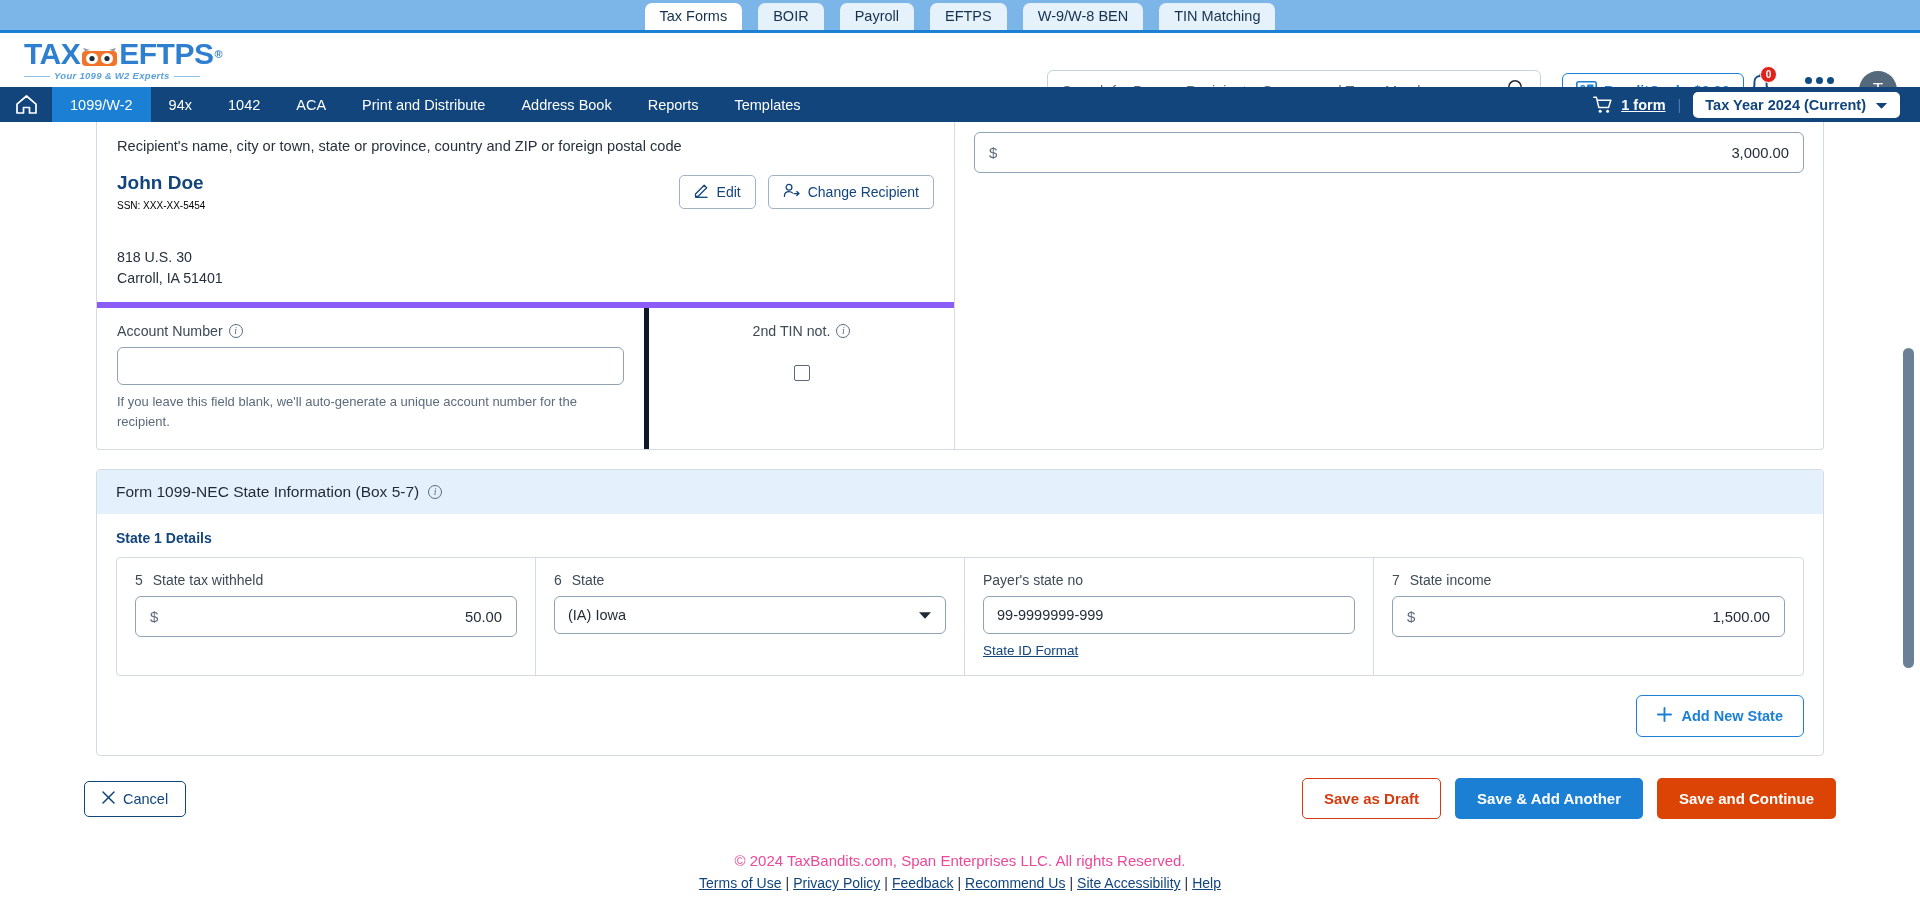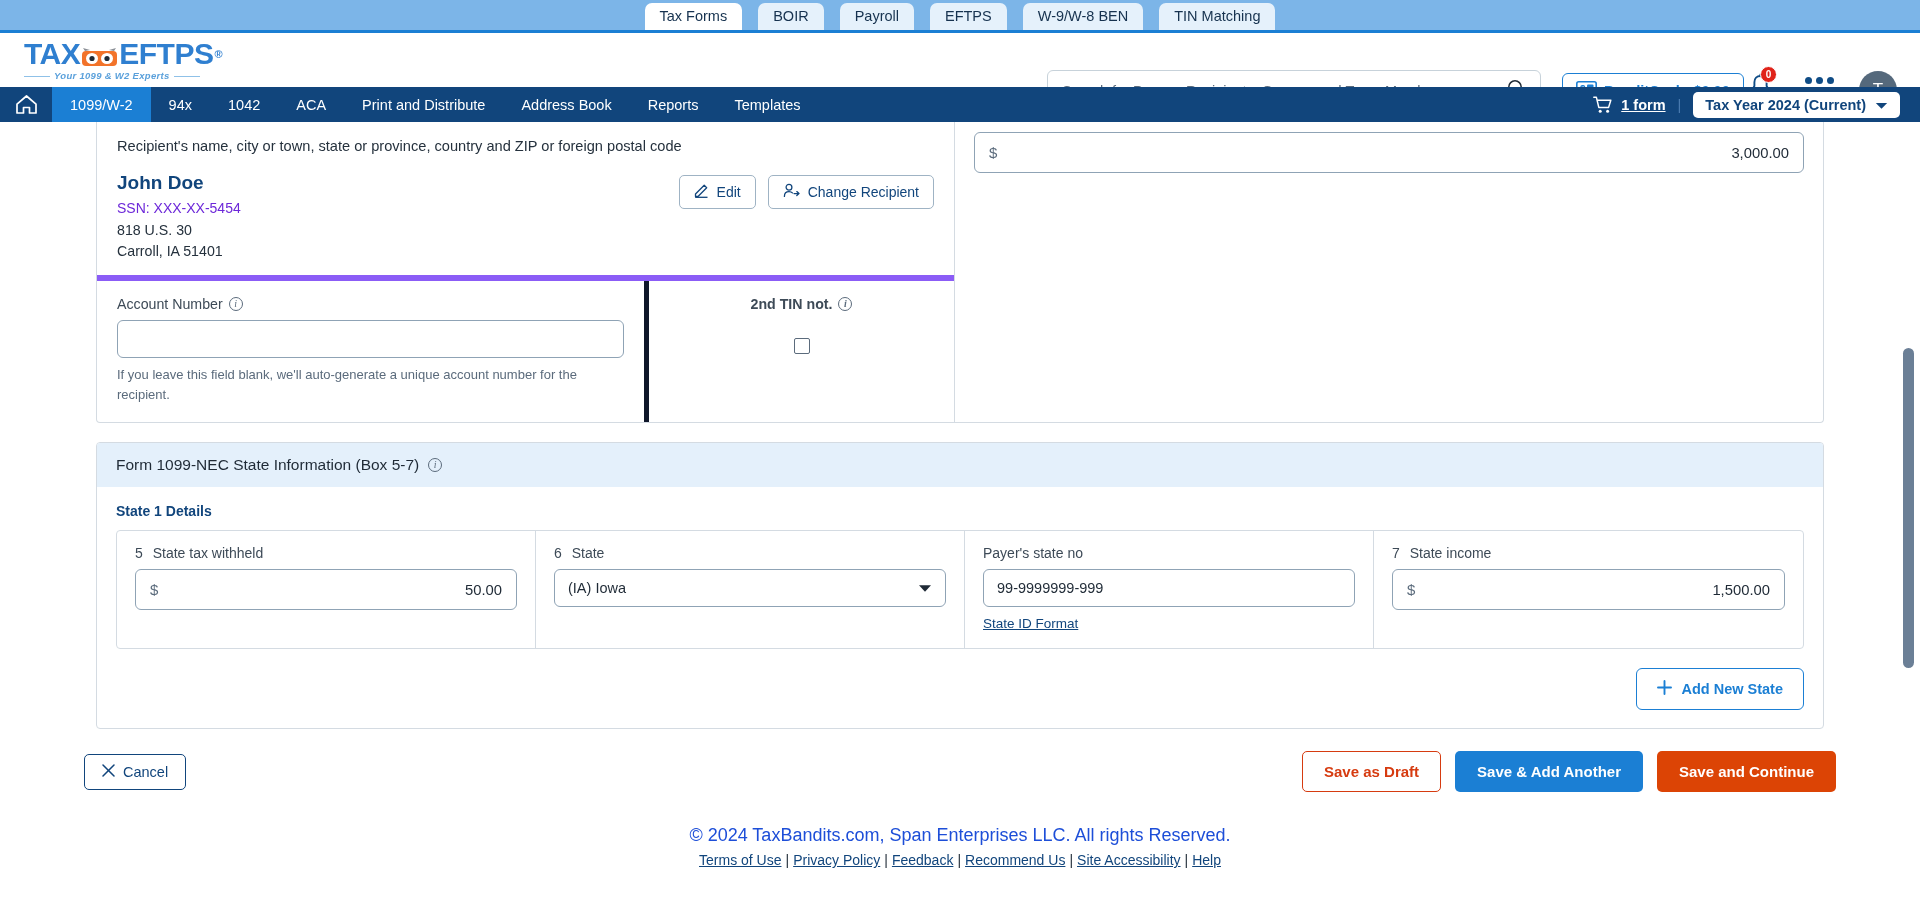--- a/index.html
+++ b/index.html
@@ -151,33 +151,33 @@
     display: flex; border: 1px solid #d4dbe2; border-top: none;
     border-radius: 0 0 4px 4px; background: #fff;
     margin-top: 0px;
   }
   .topcard .leftcol { width: 858px; border-right: 1px solid #d4dbe2; }
   .topcard .rightcol { flex: 1; padding: 10px 19px 0 19px; }
 
   .recipient-block { padding: 16px 20px 14px 20px; position: relative; border-bottom:6px solid #8b5cf6;}
   .recip-caption { font-size: 14.6px; color: #25313d; margin-bottom: 18px; }
   .recip-name { font-size: 19px; font-weight: 700; color: #11457c; margin-bottom: 6px;}
-  .recip-ssn { font-size: 14px; color: #6d28d9; margin-bottom: 4px;}
+  .recip-ssn { font-size: 10px; color: #000000; margin-bottom: 36px;}
   .recip-addr { font-size: 14.2px; color: #25313d; line-height: 1.45; }
   .recip-btns { position: absolute; right: 20px; top: 53px; display: flex; gap: 12px; }
   .btn-outline {
     border: 1px solid #9fb3c4; border-radius: 5px; background: #fff;
     color: #11457c; font-size: 14px; padding: 7px 14px;
     display: flex; align-items: center; gap: 8px; cursor: pointer;
     font-family: "Liberation Sans", sans-serif; white-space: nowrap;
   }
 
   .acct-row { display: flex; }
   .acct-col { width: 552px; padding: 15px 20px 18px; border-right: 5px solid #0f172a; }
-  .tin-col { flex: 1; padding: 15px 20px 18px; display:flex; flex-direction:column; align-items:center;font-weight:bold; }
+  .tin-col { flex: 1; padding: 15px 20px 18px; display:flex; flex-direction:column; align-items:center; }
   .fieldlabel { font-size: 14.2px; color: #3d4a57; display: flex; align-items: center; gap: 6px; margin-bottom: 8px;}
   .txtinput {
     width: 100%; height: 38px; border: 1px solid #8fa3b5; border-radius: 6px;
     padding: 0 13px; font-size: 14.5px; color: #1f2a36; outline: none;
     font-family: "Liberation Sans", sans-serif; background:#fff;
   }
   .helper { font-size: 13px; color: #5b6b7c; margin-top: 7px; line-height: 1.5; }
   .chkbox {
     width: 16px; height: 16px; border: 1.5px solid #5b6b7c; border-radius: 2px;
     background: #fff; margin-top: 18px; cursor: pointer;
@@ -260,21 +260,21 @@
     cursor: pointer; font-family: "Liberation Sans", sans-serif; white-space:nowrap;
   }
   .btn-continue {
     border: none; border-radius: 5px; background: #dc4405;
     color: #fff; font-size: 15px; font-weight: 700; padding: 12px 22px;
     cursor: pointer; font-family: "Liberation Sans", sans-serif; white-space:nowrap;
   }
 
   
   .footer { text-align: center; margin-top: 33px; }
-  .footer .copy { font-size: 18px; color: #1d4ed8; margin-top: 18px; }
+  .footer .copy { font-size: 15px; color: #ec4899; margin-top: 18px; }
   .footer .links { margin-top: 6px; font-size: 14px; color: #11457c; }
   .footer .links a { color: #11457c; text-decoration: underline; cursor: pointer; }
   .footer .links .sep { color: #1f2a36; margin: 0 4px; text-decoration: none;}
 
   
   .scrollbar-track {
     position: absolute; right: 3px; top: 88px; width: 11px; bottom: 0;
     background: transparent;
   }
   .scrollbar-thumb {

